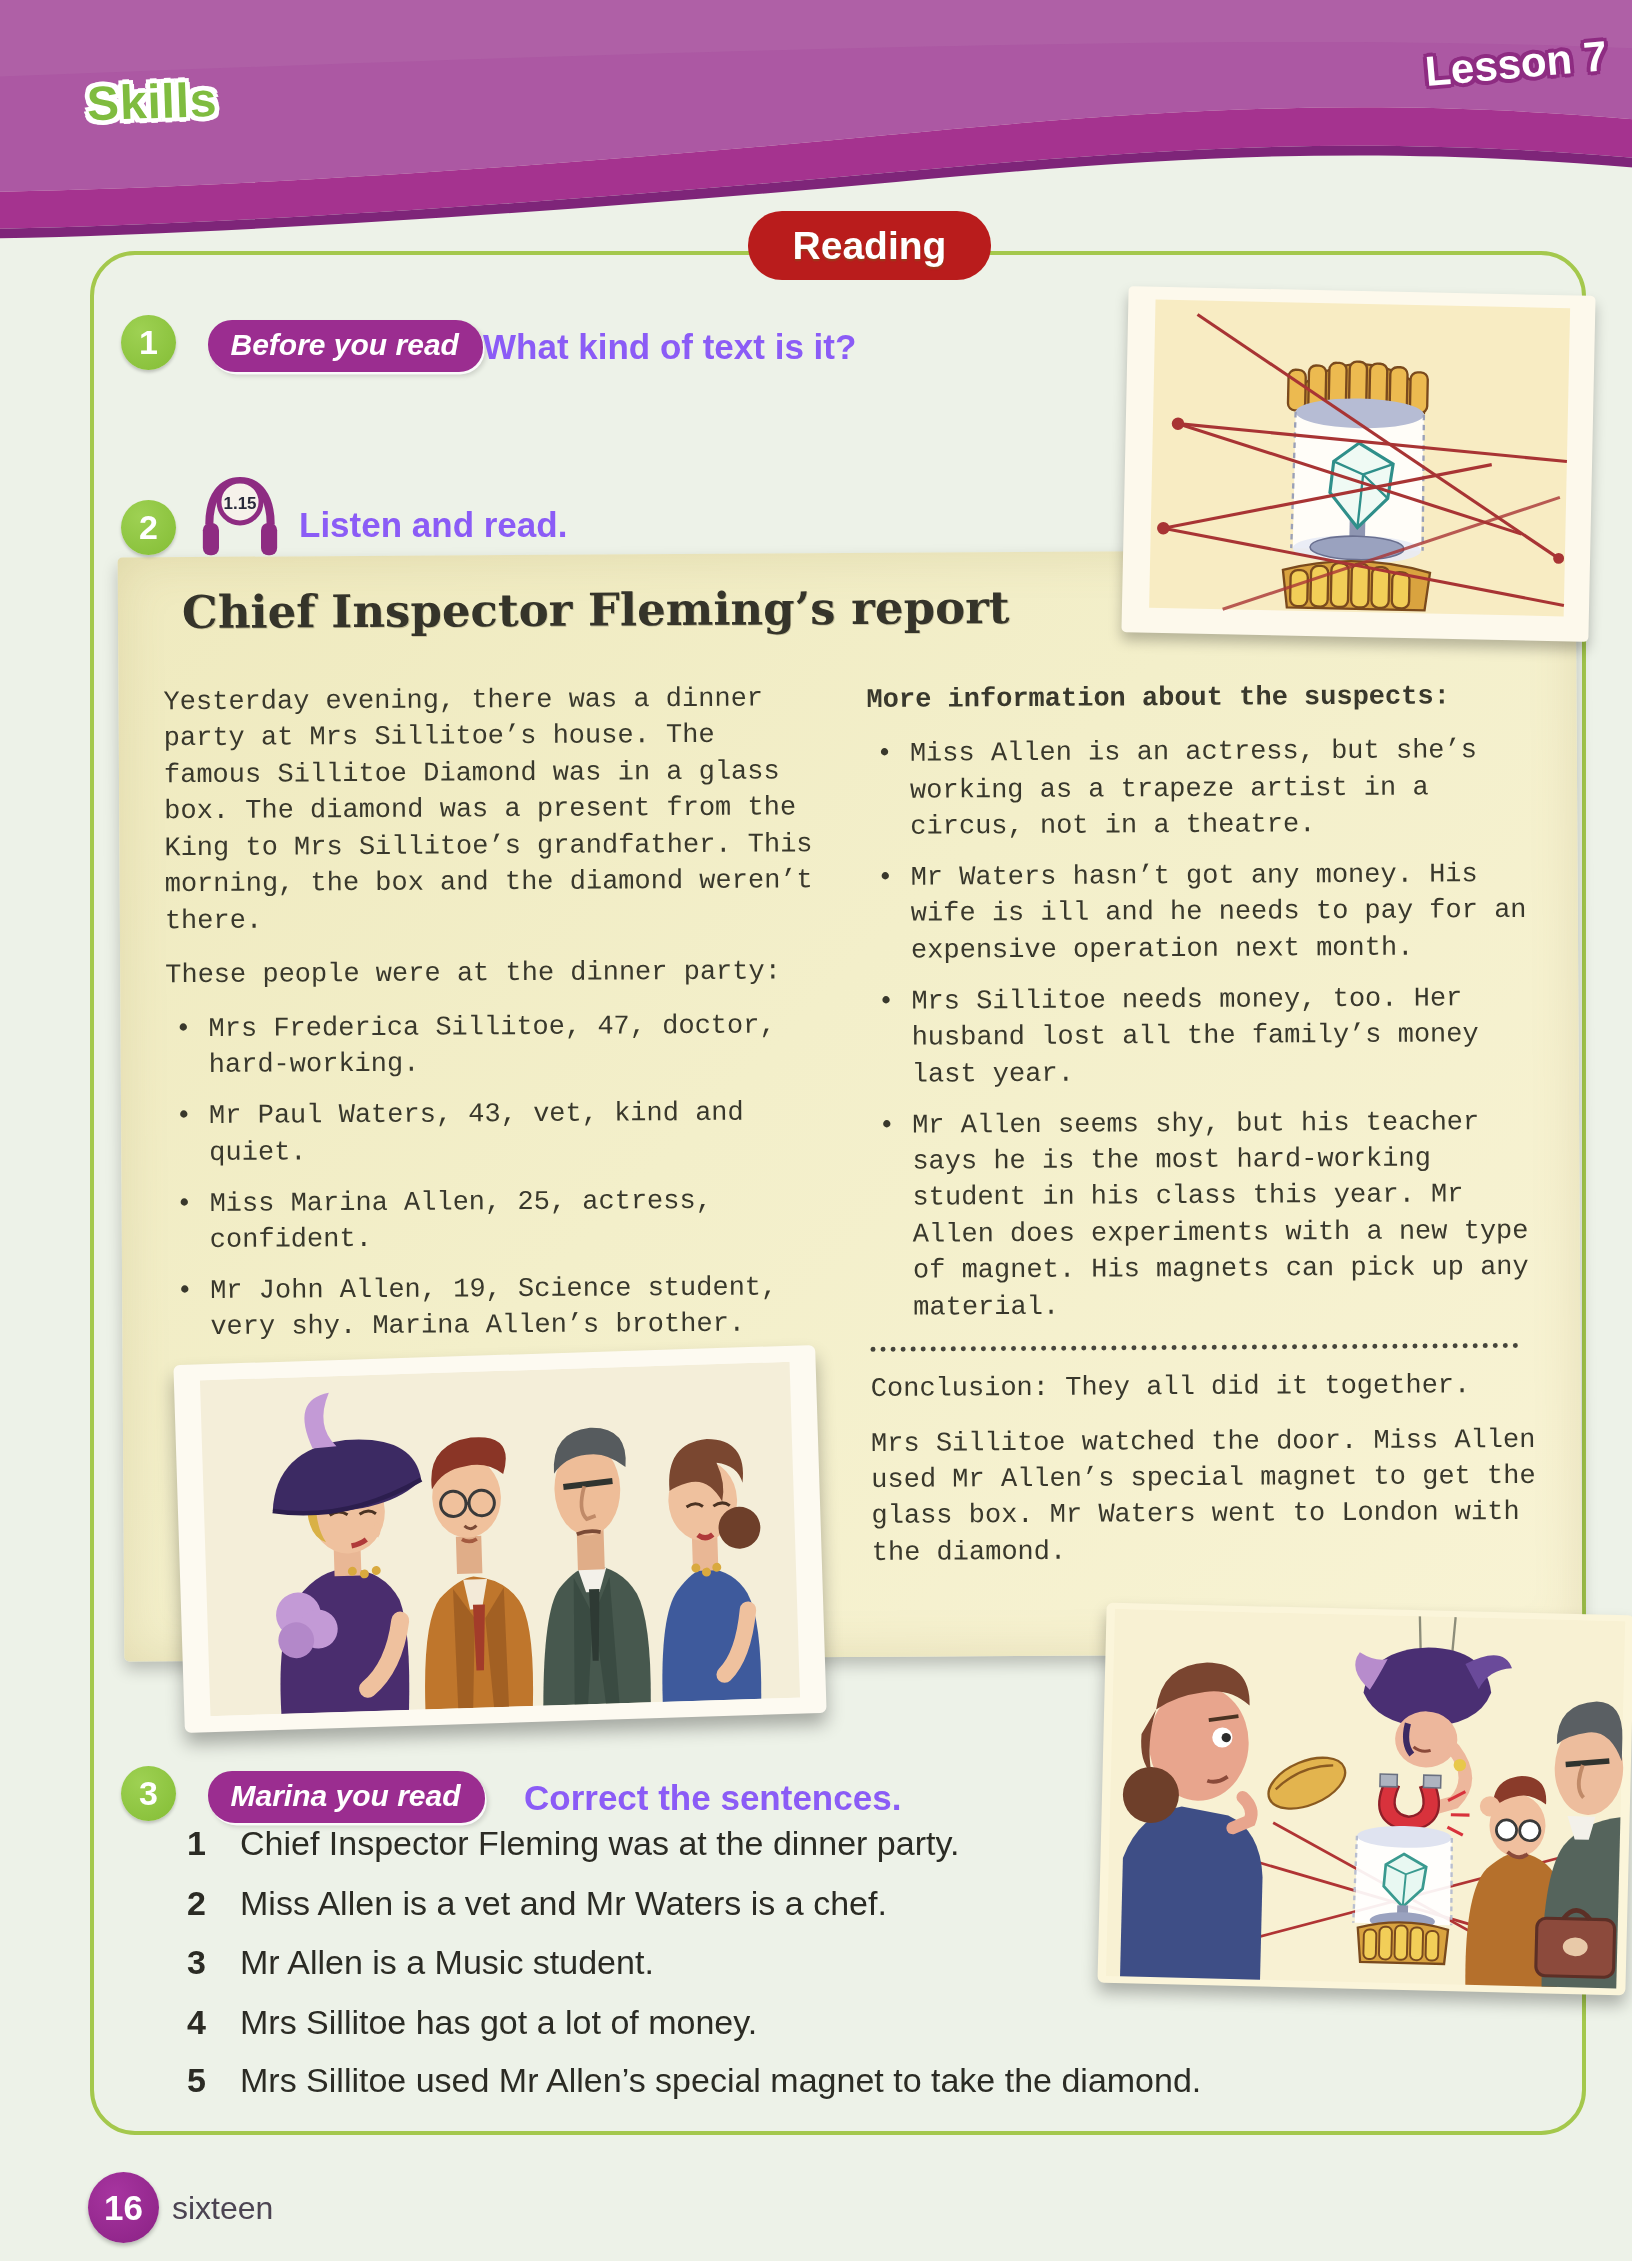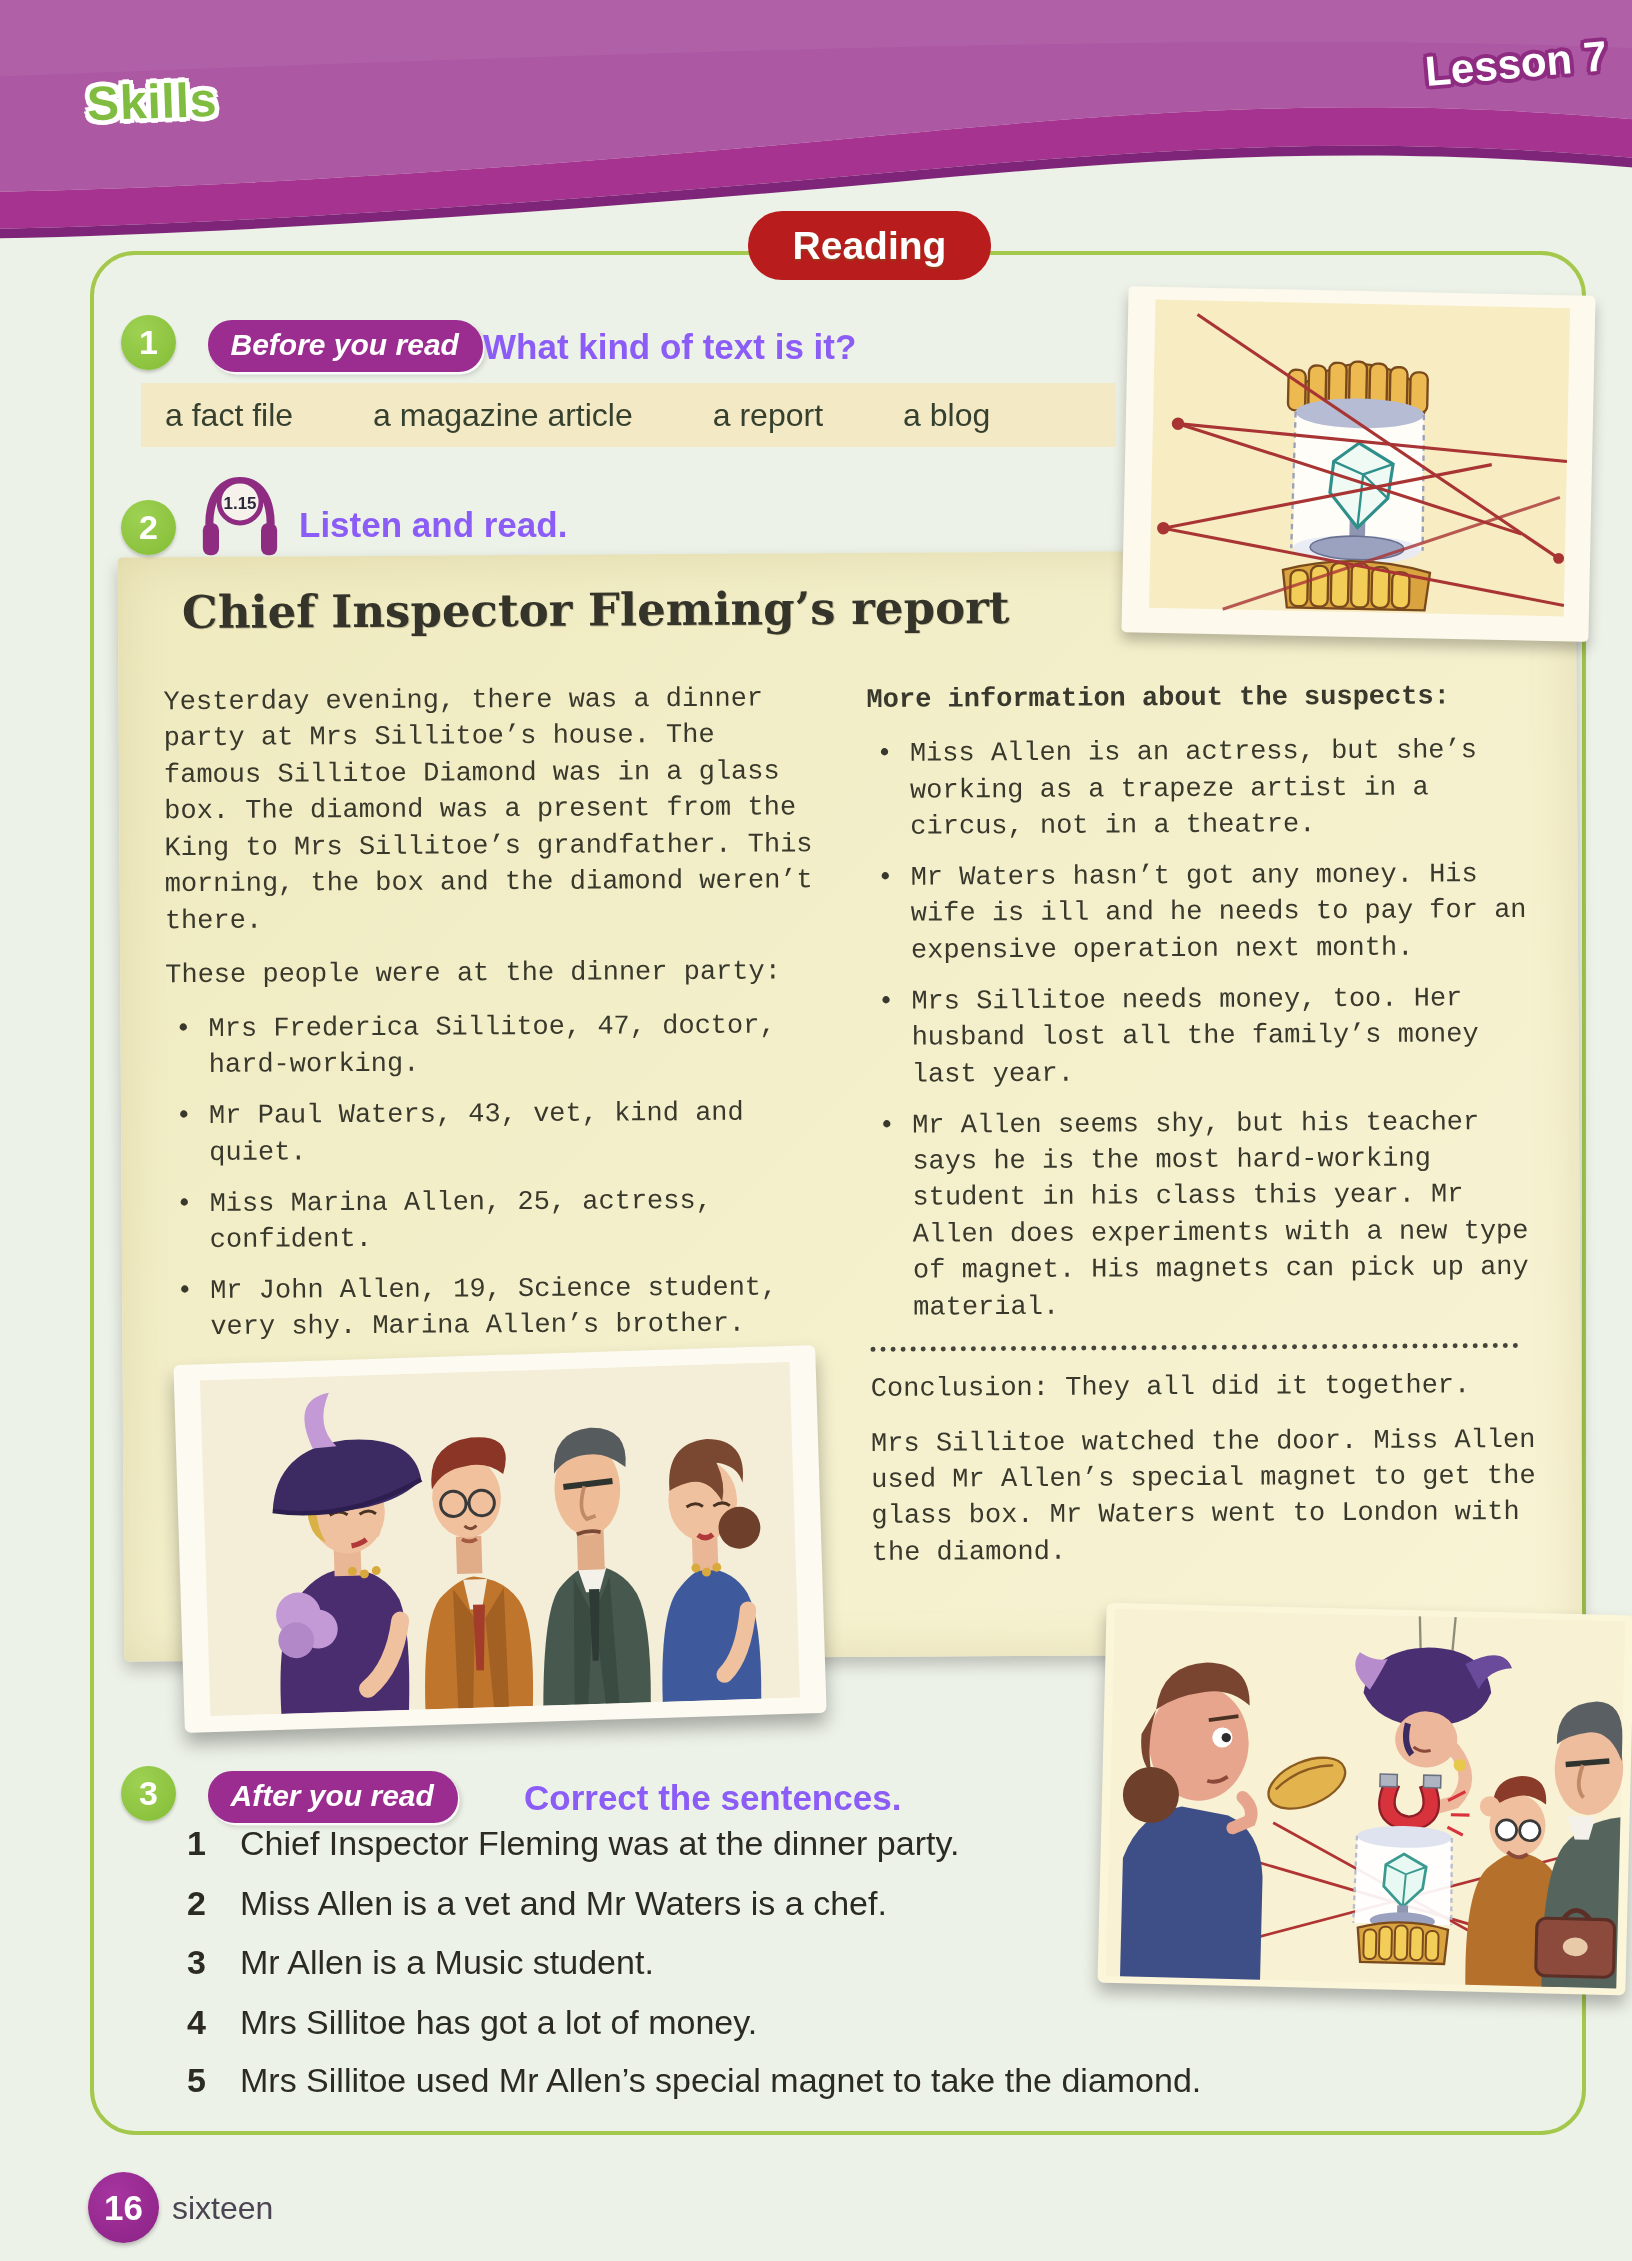--- a/index.html
+++ b/index.html
@@ -100,26 +100,20 @@
   <div class="skills-label">Skills</div>
   <div class="lesson-label">Lesson 7</div>
 
   <div class="frame"></div>
   <div class="reading-badge">Reading</div>
 
   <div class="circle-num" style="left:121px;top:315px;">1</div>
   <div class="badge-purple" style="left:208px;top:320px;">Before you read</div>
   <div class="ex-title" style="left:483px;top:327px;">What kind of text is it?</div>
 
-  <div class="options-strip">
-    <span class="option">a fact file</span>
-    <span class="option">a magazine article</span>
-    <span class="option">a report</span>
-    <span class="option">a blog</span>
-  </div>
 
   <div class="circle-num" style="left:121px;top:500px;">2</div>
   <div class="audio-icon">
     <svg viewBox="0 0 104 120" class="card-svg">
       <path d="M14,70 C14,34 30,16 52,16 C74,16 90,34 90,70" fill="none" stroke="#8e2c82" stroke-width="10"></path>
       <rect x="6" y="68" width="20" height="40" rx="9" fill="#8e2c82"></rect>
       <rect x="78" y="68" width="20" height="40" rx="9" fill="#8e2c82"></rect>
       <circle cx="52" cy="42" r="26" fill="#f6f1ea" stroke="#8e2c82" stroke-width="6"></circle>
       <text x="52" y="51" text-anchor="middle" font-family="Liberation Sans,sans-serif" font-size="21" font-weight="bold" fill="#28283a">1.15</text>
     </svg>
@@ -367,21 +361,21 @@
         <path d="M606,186 Q596,216 608,228" stroke="#c08a68" stroke-width="5" fill="none"></path>
         <path d="M588,252 L624,252 L616,282 L598,282 Z" fill="#f3f1ea"></path>
         <rect x="552" y="384" width="100" height="74" rx="12" fill="#8c4a3c" stroke="#5c2f26" stroke-width="4"></rect>
         <path d="M586,384 q16,-22 34,0" stroke="#5c2f26" stroke-width="6" fill="none"></path>
         <ellipse cx="602" cy="420" rx="16" ry="12" fill="#e8c9a8"></ellipse>
       </g>
     </svg>
   </div>
 
   <div class="circle-num" style="left:121px;top:1766px;">3</div>
-  <div class="badge-purple" style="left:208px;top:1771px;">After you read</div>
+  <div class="badge-purple" style="left:208px;top:1771px;">Marina you read</div>
   <div class="ex-title" style="left:524px;top:1778px;">Correct the sentences.</div>
 
   <div class="sentence" style="top:1824px;">
     <span class="s-num">1</span>
     <span class="s-text">Chief Inspector Fleming was at the dinner party.</span>
   </div>
   <div class="sentence" style="top:1884px;">
     <span class="s-num">2</span>
     <span class="s-text">Miss Allen is a vet and Mr Waters is a chef.</span>
   </div>

